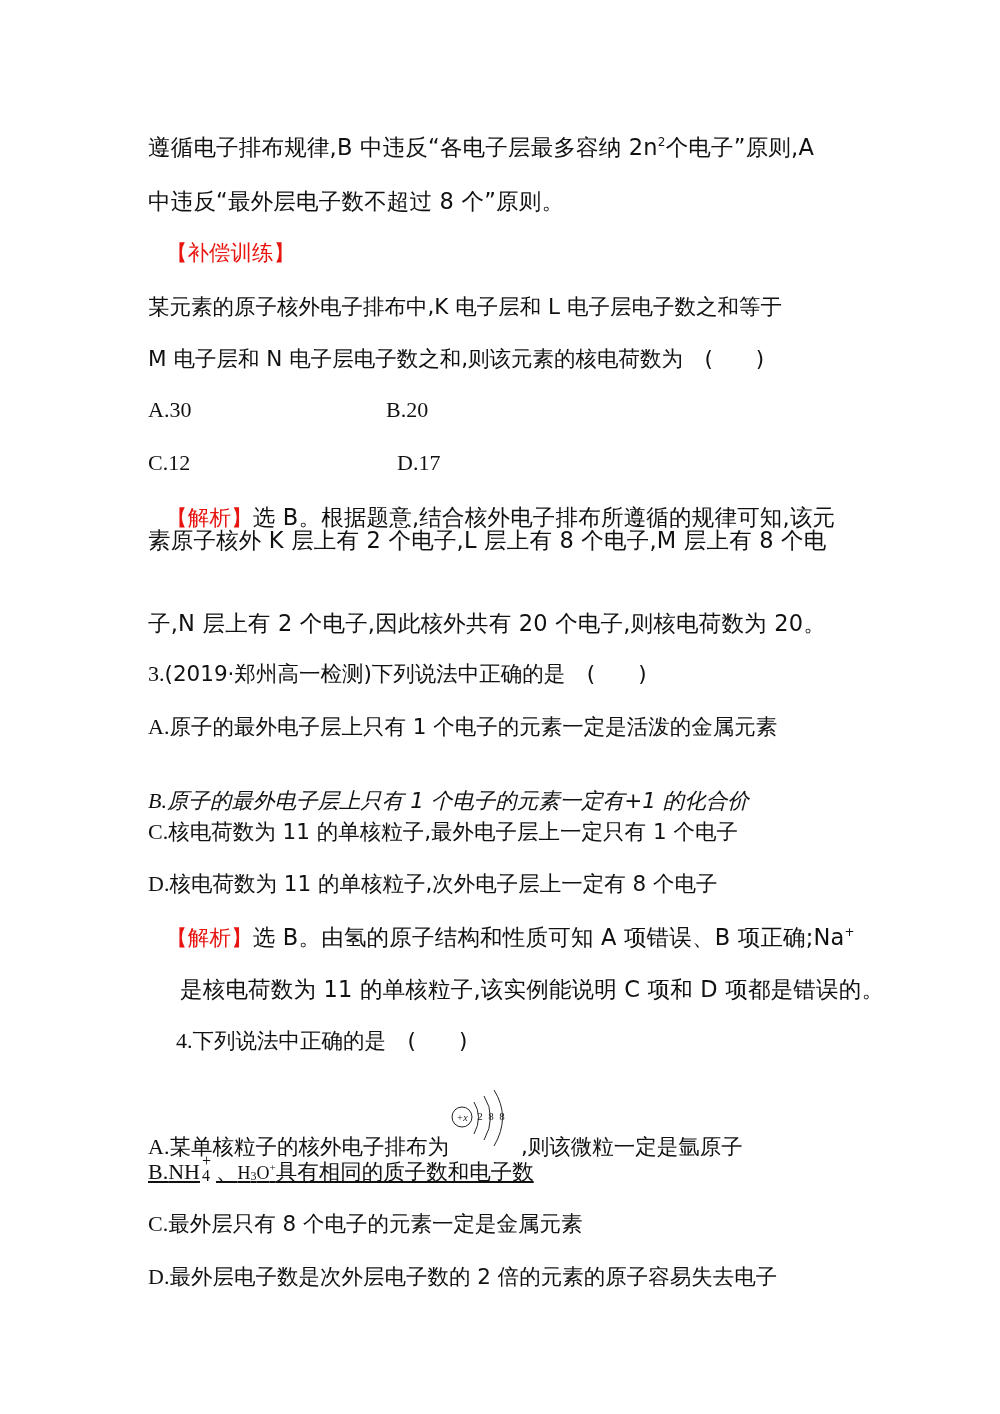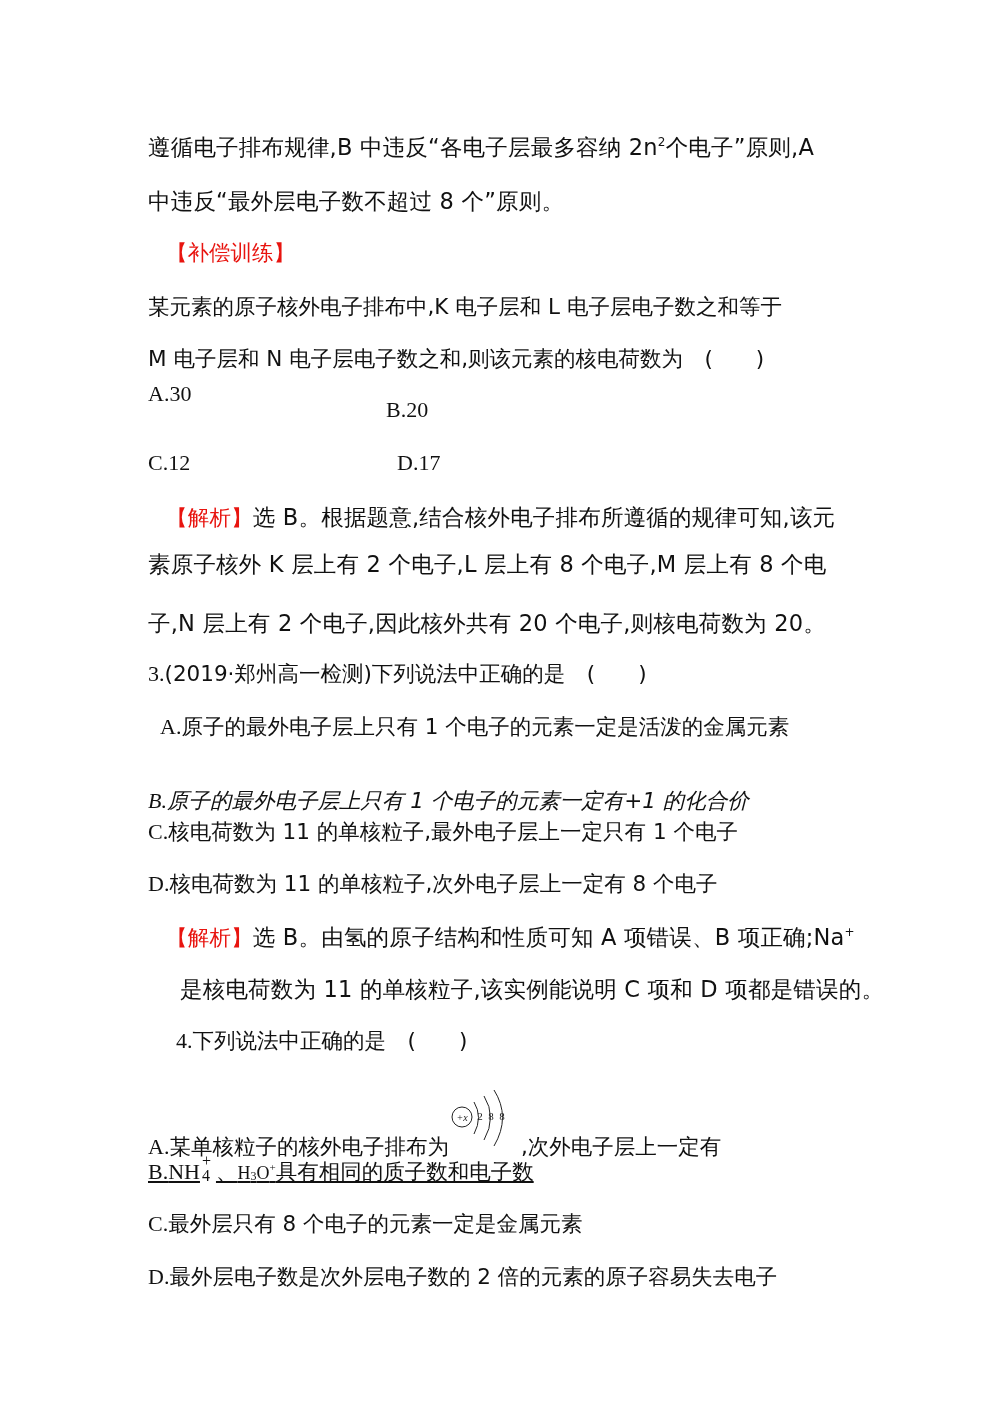--- a/index.html
+++ b/index.html
@@ -28,35 +28,35 @@
 
 <div class="line red" style="top:238px; left:146px;">【补偿训练】</div>
 
 <div class="line serif" style="top:292px;">
   <span class="cjk">某元素的原子核外电子排布中,K 电子层和 L 电子层电子数之和等于</span>
 </div>
 <div class="line serif" style="top:344px;">
   <span class="cjk">M 电子层和 N 电子层电子数之和,则该元素的核电荷数为　(　　)</span>
 </div>
 
-<div class="line serif" style="top:381px;">A.30</div>
+<div class="line serif" style="top:397px;">A.30</div>
 <div class="line serif" style="top:397px; left:386px;">B.20</div>
 <div class="line serif" style="top:450px;">C.12</div>
 <div class="line serif" style="top:450px; left:397px;">D.17</div>
 
 <div class="line sans" style="top:502px; left:146px;">
   <span class="red">【解析】</span><span>选 B。根据题意,结合核外电子排布所遵循的规律可知,该元</span>
 </div>
-<div class="line sans" style="top:549px;">素原子核外 K 层上有 2 个电子,L 层上有 8 个电子,M 层上有 8 个电</div>
+<div class="line sans" style="top:525px;">素原子核外 K 层上有 2 个电子,L 层上有 8 个电子,M 层上有 8 个电</div>
 <div class="line sans" style="top:608px;">子,N 层上有 2 个电子,因此核外共有 20 个电子,则核电荷数为 20。</div>
 
 <div class="line serif" style="top:659px;">
   <span>3.</span><span class="cjk">(2019·郑州高一检测)</span><span class="cjk">下列说法中正确的是　(　　)</span>
 </div>
-<div class="line serif" style="top:712px;margin-left:12px;">
+<div class="line serif" style="top:712px;">
   <span>A.</span><span class="cjk">原子的最外电子层上只有 1 个电子的元素一定是活泼的金属元素</span>
 </div>
 <div class="line serif" style="top:786px;font-style:italic;">
   <span>B.</span><span class="cjk">原子的最外电子层上只有 1 个电子的元素一定有+1 的化合价</span>
 </div>
 <div class="line serif" style="top:817px;">
   <span>C.</span><span class="cjk">核电荷数为 11 的单核粒子,最外电子层上一定只有 1 个电子</span>
 </div>
 <div class="line serif" style="top:869px;">
   <span>D.</span><span class="cjk">核电荷数为 11 的单核粒子,次外电子层上一定有 8 个电子</span>
@@ -76,21 +76,21 @@
     <svg width="72" height="72" viewBox="0 0 72 72">
       <circle cx="13" cy="35" r="10" fill="none" stroke="#222" stroke-width="1"></circle>
       <text x="13" y="39" text-anchor="middle" font-family="Liberation Serif, serif" font-size="10" font-style="italic" fill="#222">+x</text>
       <path d="M25 20 Q34 35 25 52" fill="none" stroke="#222" stroke-width="1"></path>
       <path d="M35 14 Q48 35 35 58" fill="none" stroke="#222" stroke-width="1"></path>
       <path d="M45 8 Q62 35 45 64" fill="none" stroke="#222" stroke-width="1"></path>
       <text x="31" y="38" text-anchor="middle" font-family="Liberation Serif, serif" font-size="11" fill="#222">2</text>
       <text x="42" y="38" text-anchor="middle" font-family="Liberation Serif, serif" font-size="11" fill="#222">8</text>
       <text x="53" y="38" text-anchor="middle" font-family="Liberation Serif, serif" font-size="11" fill="#222">8</text>
     </svg>
-  </span><span class="cjk">,次外电子层上一定有</span>
+  </span><span class="cjk">,则该微粒一定是氩原子</span>
 </div>
 
 <div class="line serif" style="top:1157px;text-decoration:underline;">
   <span>B.</span><span>NH</span><span class="nh4"><span class="p">+</span><span class="n">4</span></span><span class="cjk">、</span><span style="font-size:18px">H</span><span class="h3o-sub">3</span><span style="font-size:18px">O</span><span class="h3o-sup">+</span><span class="cjk">具有相同的质子数和电子数</span>
 </div>
 
 <div class="line serif" style="top:1209px;">
   <span>C.</span><span class="cjk">最外层只有 8 个电子的元素一定是金属元素</span>
 </div>
 <div class="line serif" style="top:1262px;">

